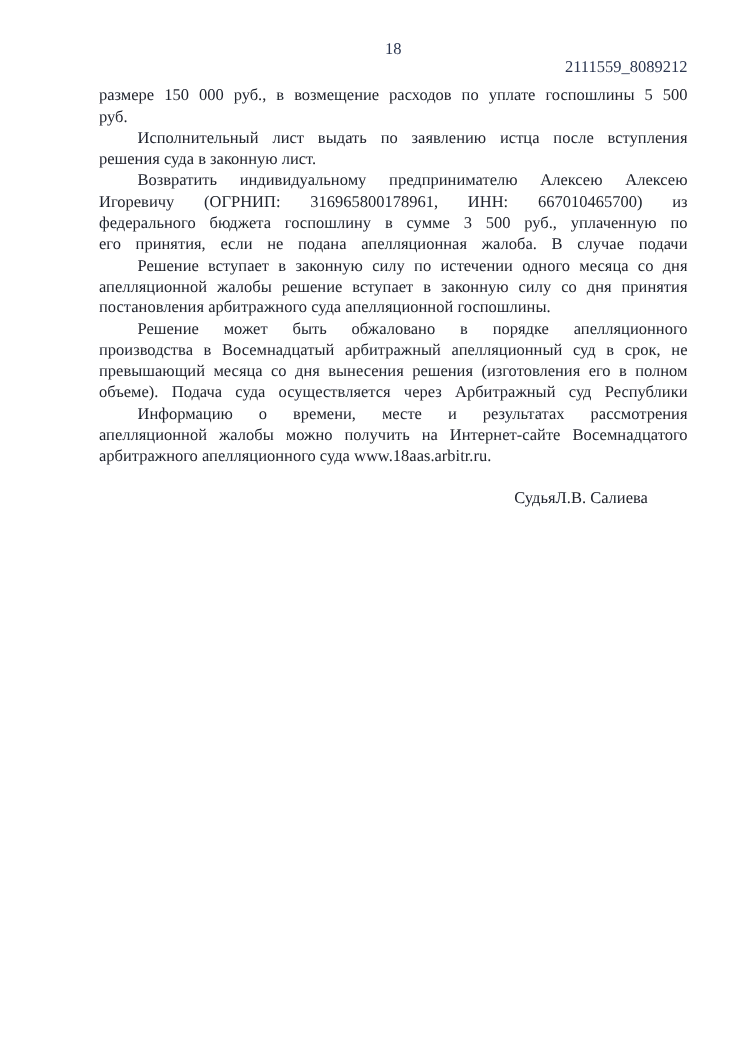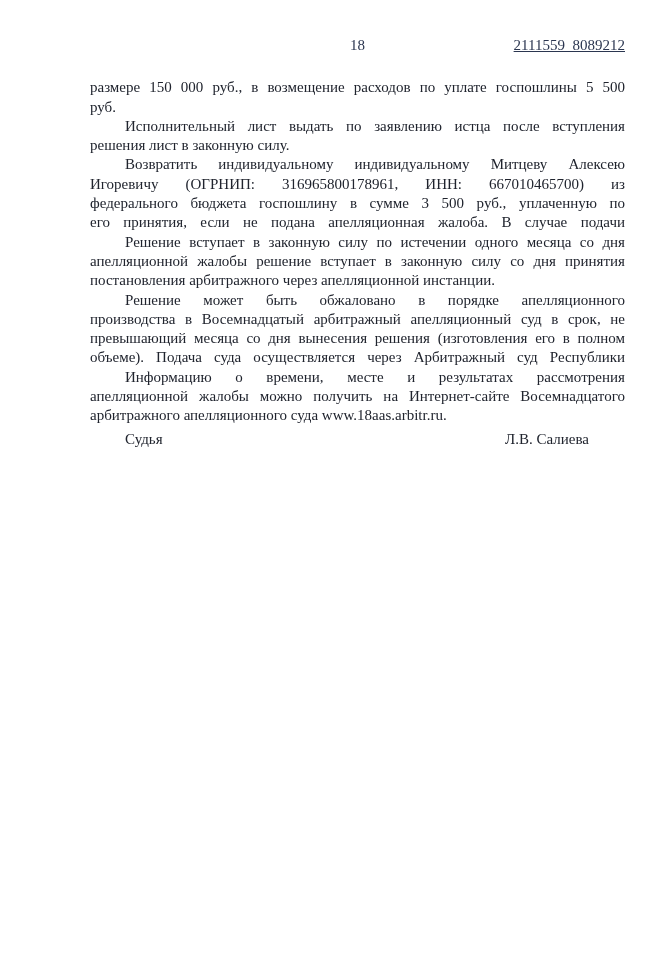--- a/index.html
+++ b/index.html
@@ -31,72 +31,71 @@
   }
   .header{
     position:relative;
     height:19.3px;
     text-align:center;
     color:var(--ink-header);
   }
   .header .docid{
     position:absolute;
     right:0;
-    top:0;
-    text-decoration:underline;
+    top:16px;
   }
   .body-text{
     margin-top:23px;
     text-align:justify;
   }
   .ln{
     text-align:justify;
     text-align-last:justify;
     text-justify:inter-word;
     overflow:hidden;
     white-space:normal;
   }
   .ln-indent{
     padding-left:35px;
   }
   .ln-last{
     text-align-last:left;
   }
   .sig-row{
-    margin-top:4px;
+    margin-top:18px;
     display:flex;
-    justify-content:space-between;
+    justify-content:flex-end;
     padding-left:35px;
   }
   .sig-row .sig-name{
     margin-right:36px;
   }
 </style>
 </head>
 <body>
 
 <div class="page">
   <div class="content">
     <div class="header">
       <span class="pageno">18</span>
       <span class="docid">2111559_8089212</span>
     </div>
 
     <div class="body-text">
         <div class="ln">размере 150 000 руб., в возмещение расходов по уплате госпошлины 5 500</div>
         <div class="ln ln-last">руб.</div>
         <div class="ln ln-indent">Исполнительный лист выдать по заявлению истца после вступления</div>
-        <div class="ln ln-last">решения лист в законную силу.</div>
-        <div class="ln ln-indent">Возвратить индивидуальному индивидуальному Митцеву Алексею</div>
+        <div class="ln ln-last">решения суда в законную лист.</div>
+        <div class="ln ln-indent">Возвратить индивидуальному предпринимателю Алексею Алексею</div>
         <div class="ln">Игоревичу (ОГРНИП: 316965800178961, ИНН: 667010465700) из</div>
         <div class="ln">федерального бюджета госпошлину в сумме 3 500 руб., уплаченную по</div>
         <div class="ln">его принятия, если не подана апелляционная жалоба. В случае подачи</div>
         <div class="ln ln-indent">Решение вступает в законную силу по истечении одного месяца со дня</div>
         <div class="ln">апелляционной жалобы решение вступает в законную силу со дня принятия</div>
-        <div class="ln ln-last">постановления арбитражного через апелляционной инстанции.</div>
+        <div class="ln ln-last">постановления арбитражного суда апелляционной госпошлины.</div>
         <div class="ln ln-indent">Решение может быть обжаловано в порядке апелляционного</div>
         <div class="ln">производства в Восемнадцатый арбитражный апелляционный суд в срок, не</div>
         <div class="ln">превышающий месяца со дня вынесения решения (изготовления его в полном</div>
         <div class="ln">объеме). Подача суда осуществляется через Арбитражный суд Республики</div>
         <div class="ln ln-indent">Информацию о времени, месте и результатах рассмотрения</div>
         <div class="ln">апелляционной жалобы можно получить на Интернет-сайте Восемнадцатого</div>
         <div class="ln ln-last">арбитражного апелляционного суда www.18aas.arbitr.ru.</div>
       </div>
 
     <div class="sig-row">

